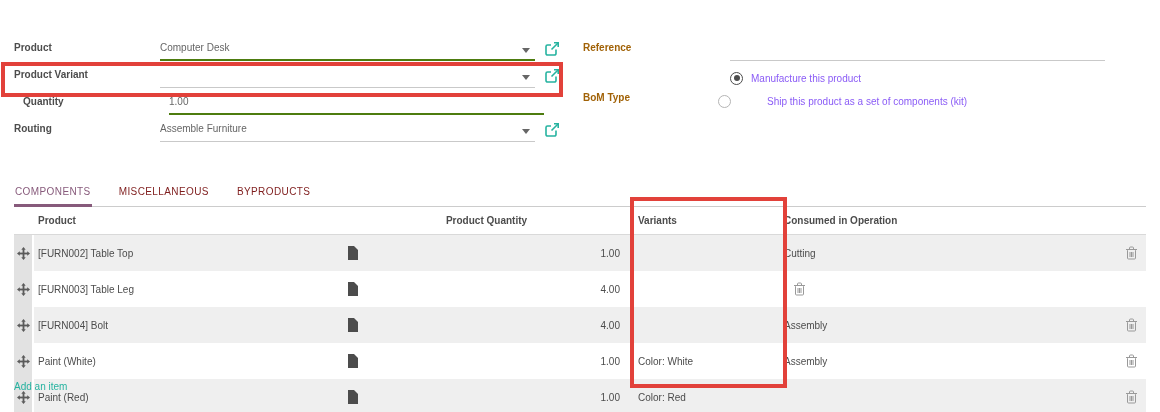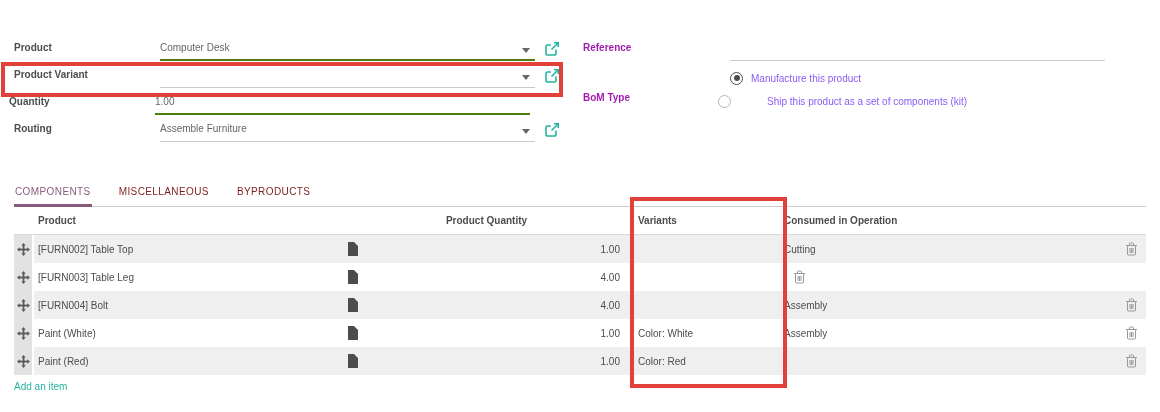--- a/index.html
+++ b/index.html
@@ -4,21 +4,21 @@
 <style>
   * { margin:0; padding:0; box-sizing:border-box; }
   html,body { background:#fff; }
   .page {
     position:relative; width:1160px; height:412px; overflow:hidden;
     font-family:"Liberation Sans", sans-serif; font-size:10px; color:#4c4c4c; background:#fff;
   }
   
   .frow { position:absolute; display:flex; align-items:flex-start; height:27px; }
   .flabel { width:146px; font-weight:bold; color:#4c4c4c; padding-top:3px; }
-  .flabel-r { width:147px; font-weight:bold; color:#a21caf; padding-top:3px; }
+  .flabel-r { width:147px; font-weight:bold; color:#a16207; padding-top:3px; }
   .fline { position:relative; width:375px; height:22px; }
   .fline .fval { display:block; padding-top:3px; color:#666; }
   .u-req { border-bottom:2px solid #4d7c0f; }
   .u-opt { border-bottom:1px solid #c9c9c9; }
   .caret {
     position:absolute; right:5px; top:9px; width:0; height:0;
     border-left:4px solid transparent; border-right:4px solid transparent;
     border-top:5px solid #666;
   }
   .extlink { position:absolute; left:384px; top:2px; width:16px; height:16px; }
@@ -28,21 +28,21 @@
   .radio.sel { border-color:#4c4c4c; }
   .radio.sel::after { content:""; position:absolute; left:2.5px; top:2.5px; width:6px; height:6px; border-radius:50%; background:#4c4c4c; }
   .radio-label { color:#8b5cf6; }
   
   .tabs { position:absolute; left:14px; top:184px; width:1132px; height:23px; border-bottom:1px solid #ccc; display:flex; }
   .tab { margin-right:26px; letter-spacing:0.4px; color:#7f1d1d; padding:2px 1px 0 1px; height:23px; }
   .tab.active { color:var(--purple); border-bottom:3px solid var(--purple); }
   
   .tbl { position:absolute; left:14px; top:207px; width:1132px; }
   .thead { display:flex; height:28px; align-items:center; font-weight:bold; color:#4c4c4c; border-bottom:1px solid #d9d9d9; background:#fff; }
-  .trow { display:flex; height:28px; align-items:center; }
+  .trow { display:flex; height:36px; align-items:center; }
   .trow.odd { background:#efefef; }
   .trow.even { background:#fff; }
   .cell { height:100%; display:flex; align-items:center; }
   .c-handle { width:20px; background:#e2e2e2; border-right:2px solid #fff; justify-content:center; cursor:move; }
   .c-handle-sp { width:20px; }
   .c-prod { width:311px; padding-left:4px; }
   .c-qty  { width:283px; padding:0 8px 0 2px; }
   .c-qty .qtyv { margin-left:auto; }
   .c-qty-h { width:283px; justify-content:center; }
   .c-var  { width:148px; padding-left:10px; }
@@ -83,21 +83,21 @@
       <span class="extlink">
         <svg width="16" height="16" viewBox="0 0 16 16" fill="none" stroke="#26b3a0" stroke-width="1.6">
           <path d="M12 8.5v4A1.5 1.5 0 0 1 10.5 14h-7A1.5 1.5 0 0 1 2 12.5v-7A1.5 1.5 0 0 1 3.5 4H7"></path>
           <path d="M7.5 8.5 L14 2"></path>
             <path d="M10 1.8h4.2V6"></path>
         </svg>
       </span>
     </span>
   </div>
 
-  <div class="frow" style="left:9px; top:93px;justify-content:space-between;">
+  <div class="frow" style="left:23px; top:93px;justify-content:space-between;">
     <span class="flabel">Quantity</span>
     <span class="fline u-req">
       <span class="fval">1.00</span>
     </span>
   </div>
 
   <div class="frow" style="left:14px; top:120px;">
     <span class="flabel">Routing</span>
     <span class="fline u-opt">
       <span class="fval">Assemble Furniture</span>

